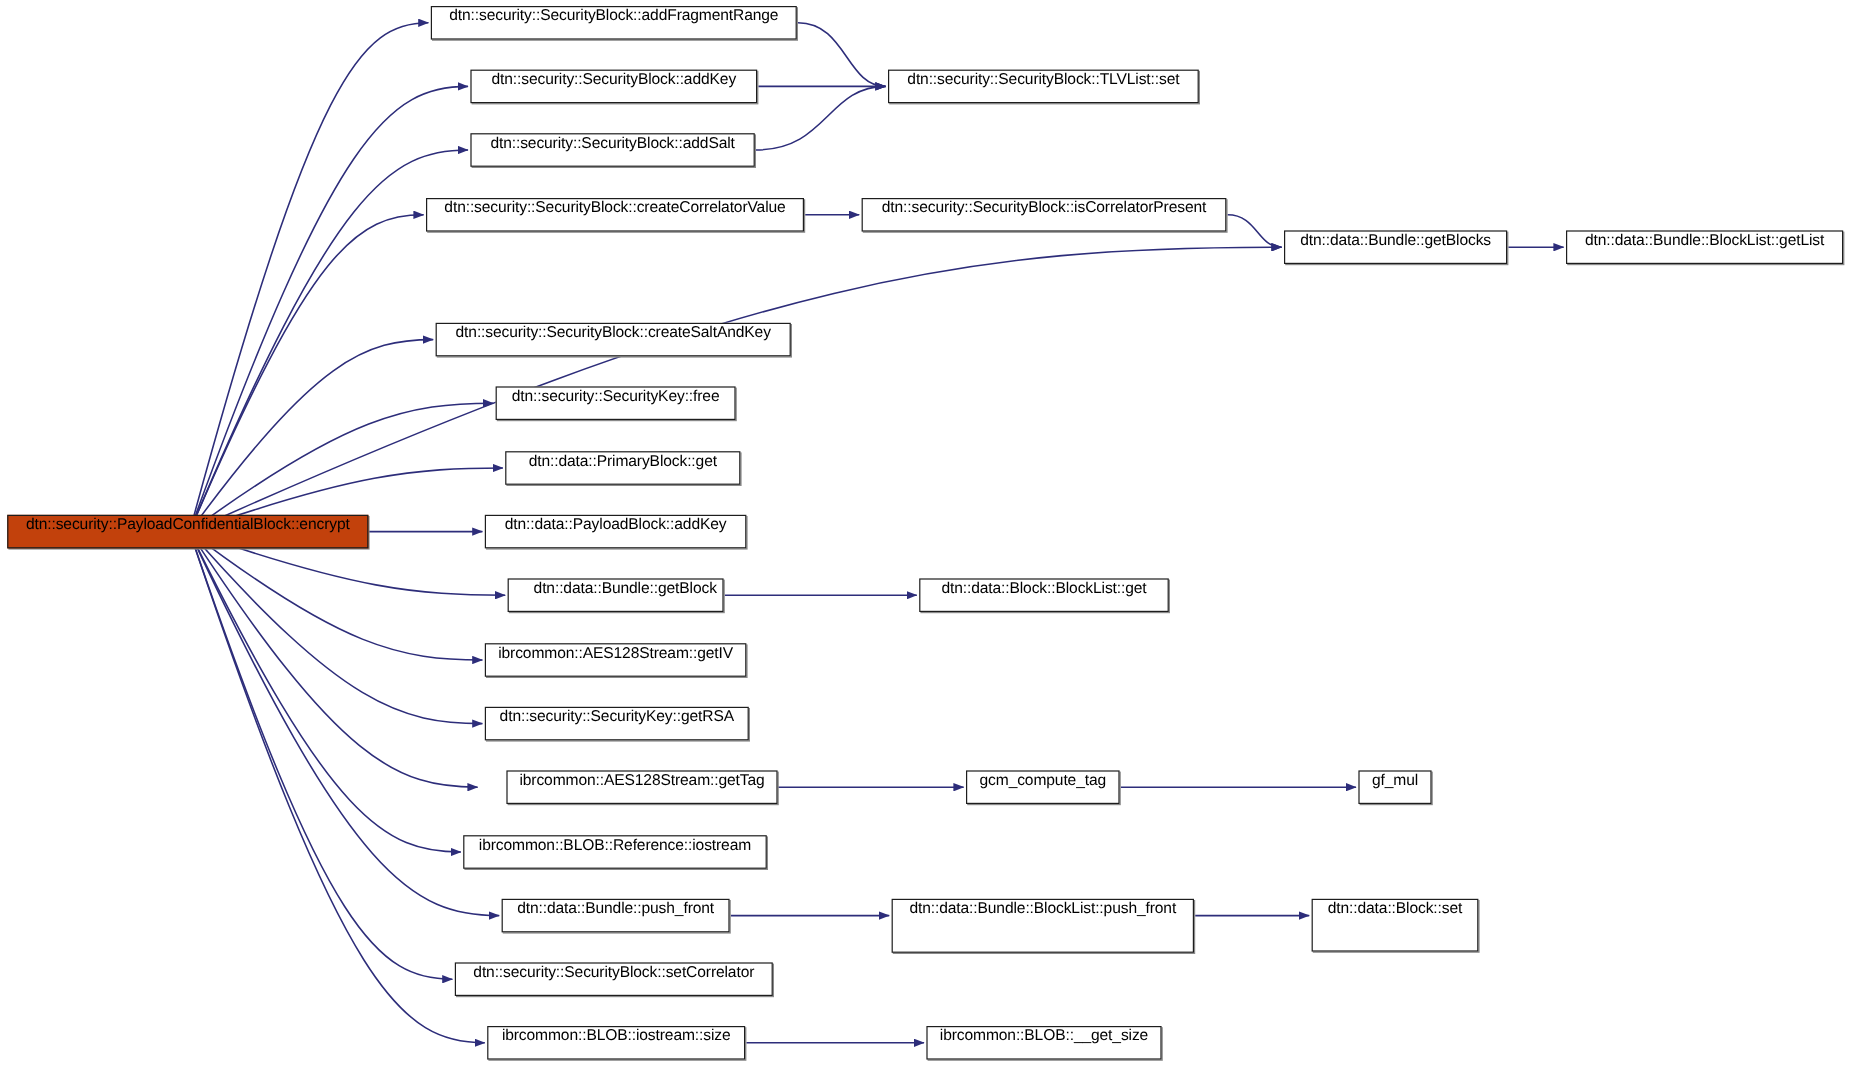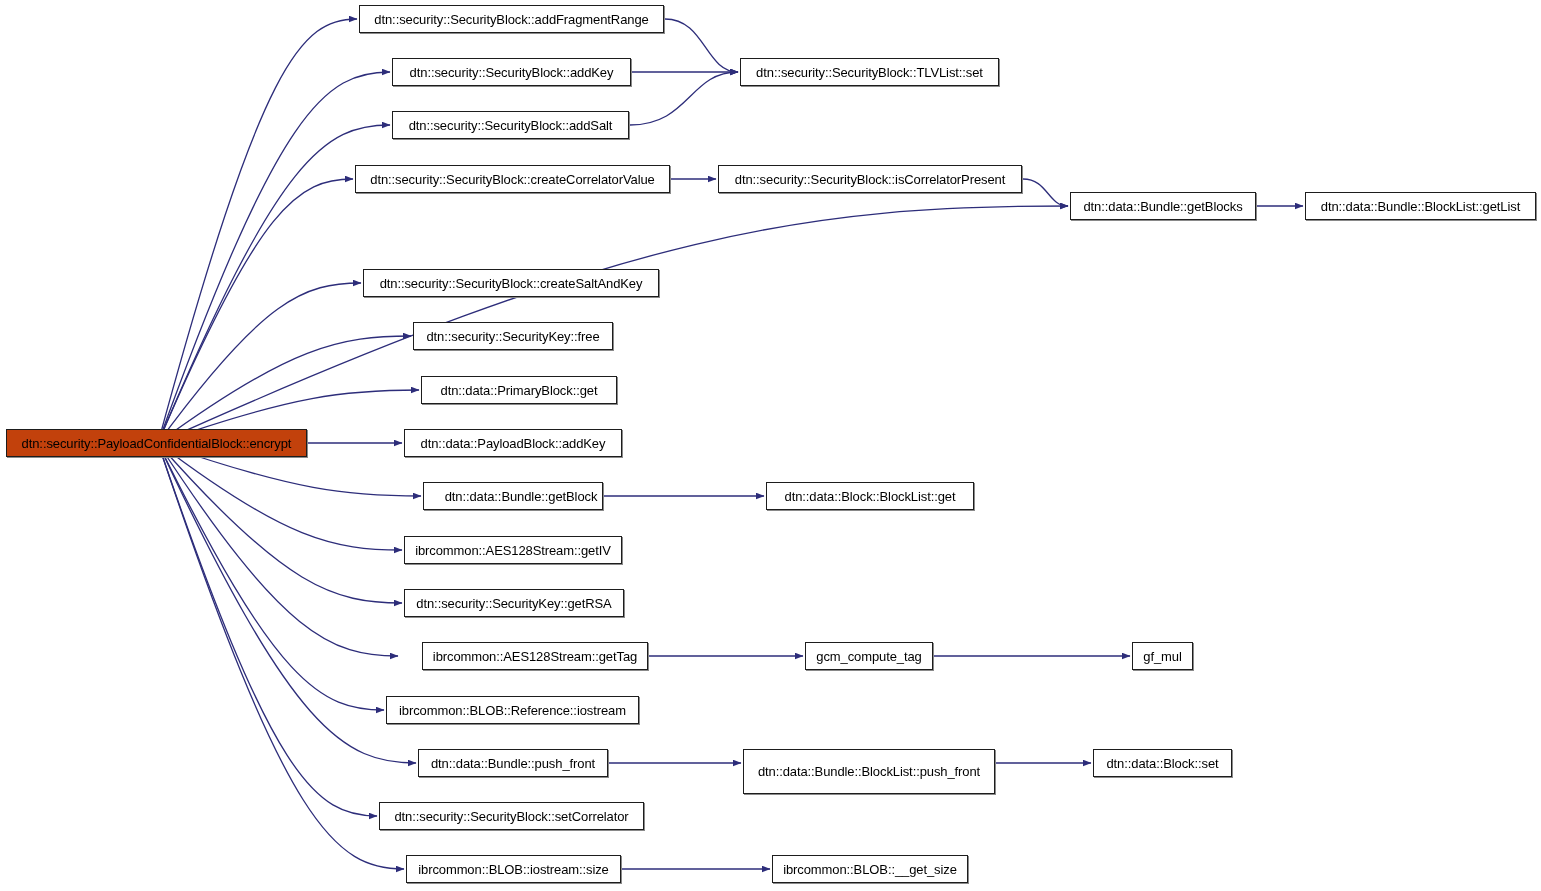--- a/index.html
+++ b/index.html
@@ -27,21 +27,20 @@
   .node {
     position: absolute;
     box-sizing: border-box;
     border: 1px solid #1d1d1d;
     background: #ffffff;
     color: #000000;
     font-size: 13px;
     line-height: 1;
     white-space: nowrap;
     display: flex;
-    align-items: center;
     justify-content: center;
     letter-spacing: -0.1px;
     box-shadow: 1px 1px 0 0 #8a8a8a;
   }
   .node.root {
     background: #c2410c;
   }
   .node-label {
     display: block;
     padding: 0 9px;
@@ -158,20 +157,20 @@
       </div>
       <div class="node" style="left: 805px; top: 642px; width: 128px; height: 28px;">
         <span class="node-label">gcm_compute_tag</span>
       </div>
       <div class="node" style="left: 1132px; top: 642px; width: 61px; height: 28px;">
         <span class="node-label">gf_mul</span>
       </div>
       <div class="node" style="left: 743px; top: 749px; width: 252px; height: 45px;">
         <span class="node-label">dtn::data::Bundle::BlockList::push_front</span>
       </div>
-      <div class="node" style="left: 1093px; top: 749px; width: 139px; height: 28px;">
+      <div class="node" style="left: 1093px; top: 749px; width: 139px; height: 44px;">
         <span class="node-label">dtn::data::Block::set</span>
       </div>
       <div class="node" style="left: 772px; top: 855px; width: 196px; height: 28px;">
         <span class="node-label">ibrcommon::BLOB::__get_size</span>
       </div>
     </div>
 </div>
 
 </body></html>

